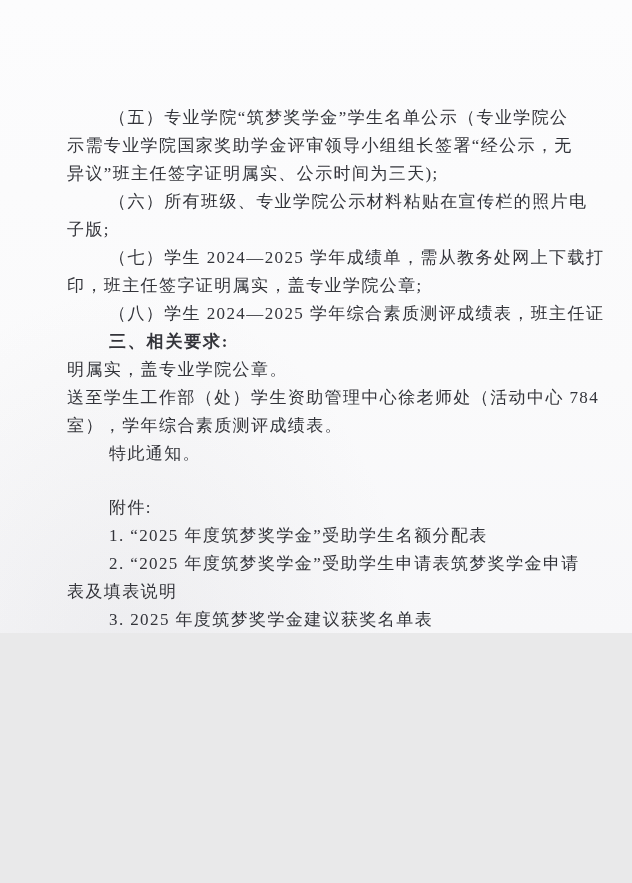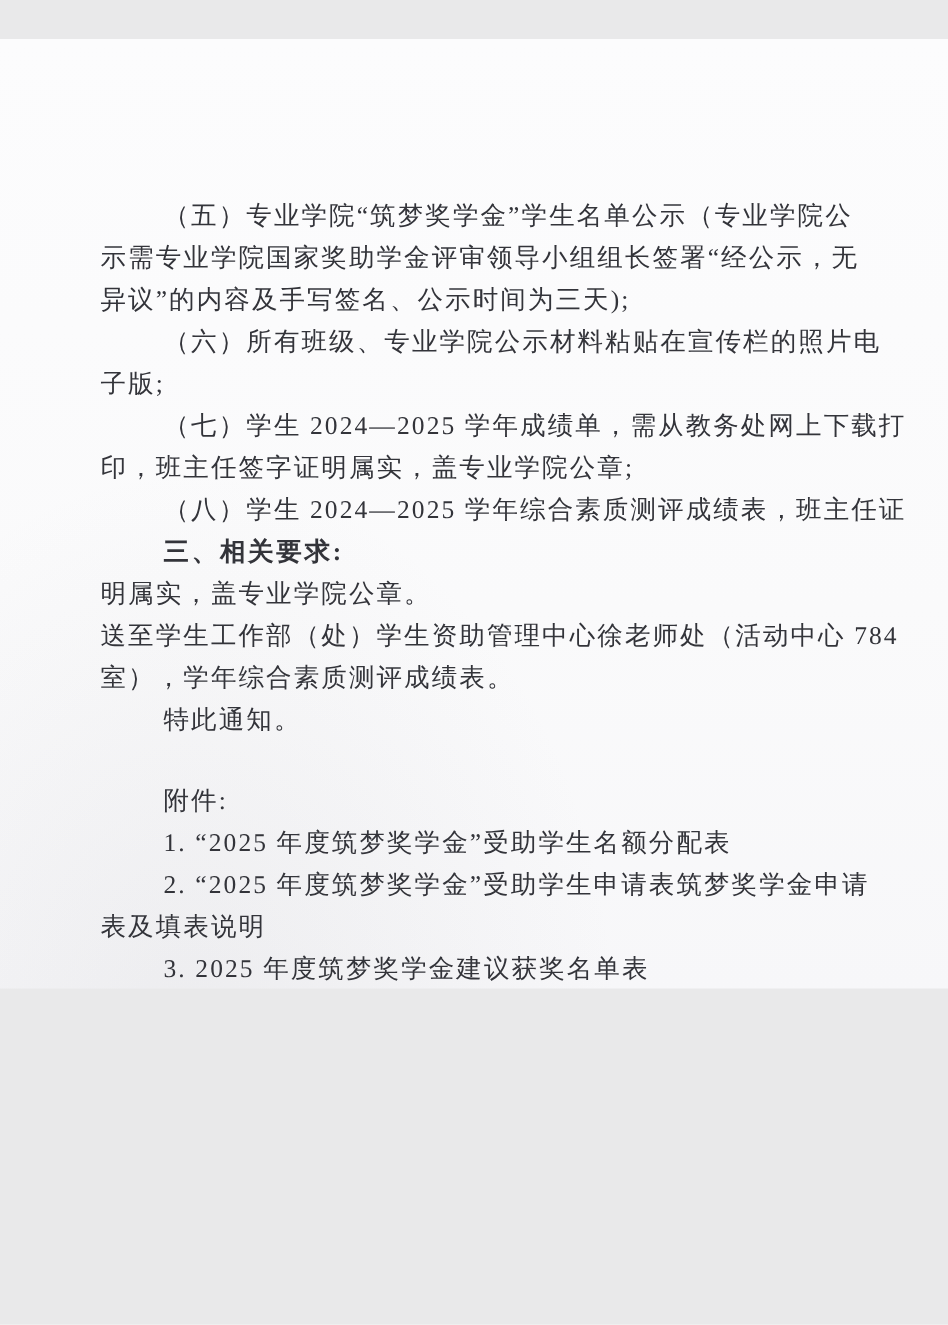--- a/index.html
+++ b/index.html
@@ -7,21 +7,20 @@
     width:632px;height:883px;
     font-family:"Liberation Serif","DejaVu Serif",serif;
     background:#e9e9ea;
   }
   .page{
     position:absolute;left:0;top:0;width:632px;height:633px;
     background:
       radial-gradient(ellipse at 20% 105%, rgba(190,190,195,.18), rgba(0,0,0,0) 40%),
       linear-gradient(180deg,#fcfcfd 0%,#fafafb 60%,#f7f7f9 100%);
     overflow:hidden;
-    margin-top:26px;
   }
   .textblock{
     position:absolute;left:67px;top:104px;width:510px;
     color:#33343a;
     font-size:17px;
     letter-spacing:1.4px;
     line-height:28px;
   }
   .line{
     white-space:nowrap;
@@ -48,21 +47,21 @@
   }
 </style>
 </head>
 <body>
 
 <div class="page">
 
   <div class="textblock" style="color: rgb(51, 52, 58);">
     <div class="line indent">（五）专业学院“筑梦奖学金”学生名单公示（专业学院公</div>
     <div class="line">示需专业学院国家奖助学金评审领导小组组长签署“经公示，无</div>
-    <div class="line">异议”的内容及手写签名、公示时间为三天);</div>
+    <div class="line">异议”班主任签字证明属实、公示时间为三天);</div>
     <div class="line indent">（六）所有班级、专业学院公示材料粘贴在宣传栏的照片电</div>
     <div class="line">子版;</div>
     <div class="line indent">（七）学生 2024—2025 学年成绩单，需从教务处网上下载打</div>
     <div class="line">印，班主任签字证明属实，盖专业学院公章;</div>
     <div class="line indent">（八）学生 2024—2025 学年综合素质测评成绩表，班主任证</div>
     <div class="line indent bold">三、相关要求:</div>
     <div class="line">明属实，盖专业学院公章。</div>
     <div class="line">送至学生工作部（处）学生资助管理中心徐老师处（活动中心 784</div>
     <div class="line">室），学年综合素质测评成绩表。</div>
     <div class="line indent">特此通知。</div>

